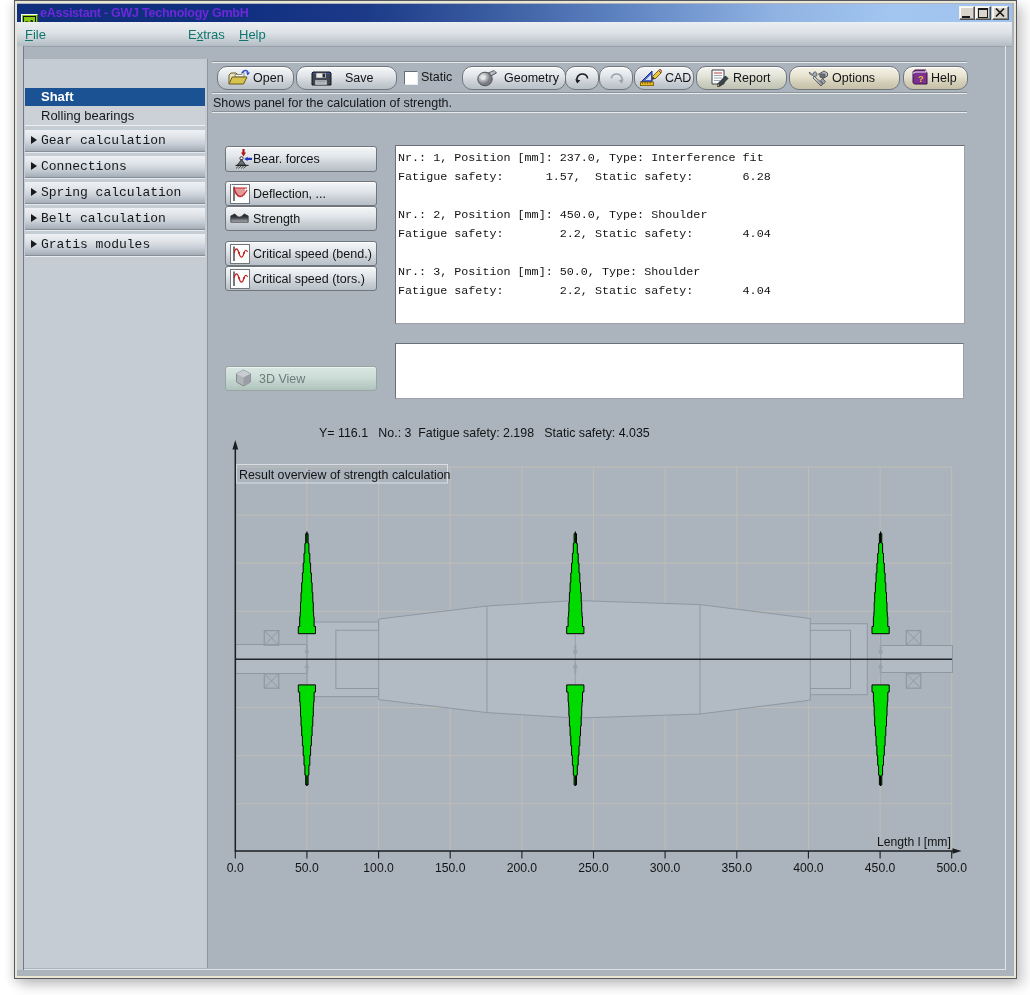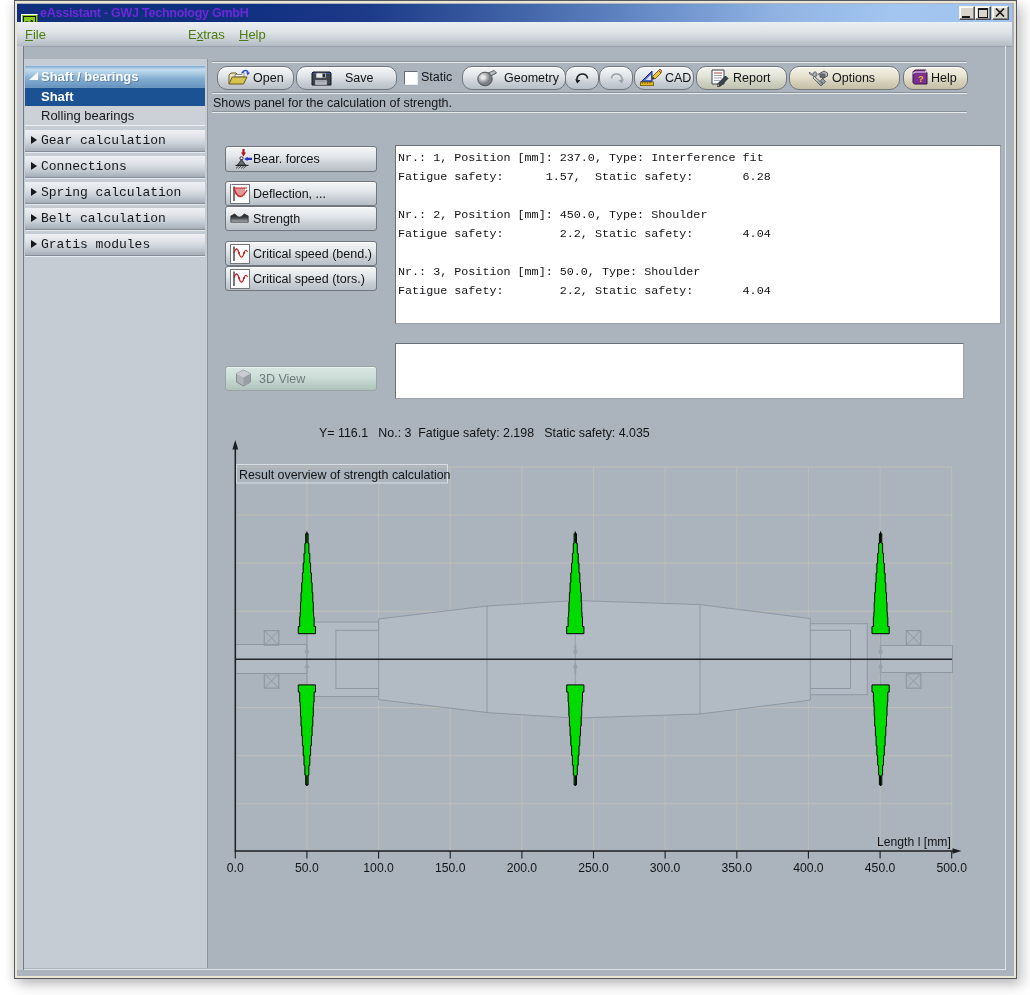--- a/index.html
+++ b/index.html
@@ -15,21 +15,21 @@
   border-top:1px solid #fff;border-left:1px solid #fff;border-right:1px solid #5a5a5a;border-bottom:1px solid #5a5a5a;}
 #titleicon .in{position:absolute;left:1px;top:1px;width:11px;height:11px;border:1px solid #111;
   font:bold 8px "Liberation Sans",sans-serif;color:#111;text-align:center;line-height:11px;}
 #titletext{left:40px;top:6px;font:bold 12.5px "Liberation Sans",sans-serif;color:#6d28d9;letter-spacing:-0.25px;}
 .wbtn{top:6px;width:14px;height:12px;background:#d9d5cd;border-top:1px solid #f4f2ec;border-left:1px solid #f4f2ec;
   border-right:1px solid #4e4e4e;border-bottom:1px solid #4e4e4e;box-shadow:inset -1px -1px 0 #8a8a84, inset 1px 1px 0 #fcfbf8;}
 
 #menubar{left:17px;top:22px;width:995px;height:24px;
   background:linear-gradient(180deg,#eceff1 0%,#dde2e6 45%,#c3cad1 80%,#b2bbc4 100%);
   border-bottom:1px solid #9aa3ac;}
-.mitem{position:absolute;top:5px;font:13px "Liberation Sans",sans-serif;color:#4d7c0f;}
+.mitem{position:absolute;top:5px;font:13px "Liberation Sans",sans-serif;color:#0f766e;}
 .mgray{color:#878e96;margin-top:36px;}
 .mu{text-decoration:underline;}
 
 #sidebar{left:24px;top:59px;width:183px;height:909px;background:#c6ccd3;border-right:1px solid #8d949b;}
 .sitem{position:absolute;left:1px;width:180px;height:21px;font:13px "Liberation Sans",sans-serif;color:#16181a;}
 .shead{background:linear-gradient(180deg,#7fa8cc 0%,#c2dbee 16%,#a6c8e2 38%,#82accf 62%,#739fc8 85%,#6793c0 100%);
   border-top:1px solid #b9d2e6;border-bottom:1px solid #6f98bc;}
 .smod{background:linear-gradient(180deg,#eef0f3 0%,#dfe3e8 35%,#c8cfd6 65%,#adb5bf 92%,#a2abb5 100%);
   border-bottom:1px solid #878e98;box-shadow:0 1px 0 #e6eaee;font-family:Liberation Mono, monospace;}
 .stxt{position:absolute;left:16px;top:3px;}
@@ -82,24 +82,20 @@
 <div class="mitem" style="left:25px;top:27px;"><span class="mu">F</span>ile</div>
 <div class="mitem mgray" style="left:57px;top:27px;"><span class="mu">E</span>dit</div>
 <div class="mitem mgray" style="left:91px;top:27px;"><span class="mu">P</span>roject</div>
 <div class="mitem mgray" style="left:139px;top:27px;"><span class="mu">R</span>eport</div>
 <div class="mitem" style="left:188px;top:27px;">E<span class="mu">x</span>tras</div>
 <div class="mitem" style="left:239px;top:27px;"><span class="mu">H</span>elp</div>
 
 <div class="abs" style="left:17px;top:46px;width:6px;height:924px;background:#c5cad0;"></div>
 <div class="abs" style="left:23px;top:46px;width:1px;height:924px;background:#757b82;"></div>
 <div id="sidebar" class="abs">
-  <div class="sitem shead" style="top:6px;">
-      <span class="tri-d"></span>
-      <span class="stxt" style="font-weight:bold;color:#fff;text-shadow:1px 1px 0 rgba(70,110,150,0.65);">Shaft / bearings</span>
-    </div>
   <div class="sitem" style="top:29px;height:18px;background:#1b5294;">
       <span class="stxt" style="top:1px;font-weight:bold;color:#fff;">Shaft</span>
     </div>
   <div class="sitem" style="top:47px;height:19px;background:#ccd1d8;border-bottom:1px solid #eef1f4;">
       <span class="stxt" style="top:2px;">Rolling bearings</span>
     </div>
   <div class="sitem smod" style="top:71px;">
       <span class="tri-r"></span>
       <span class="stxt">Gear calculation</span>
     </div>
@@ -291,21 +287,21 @@
     <svg style="position:absolute;left:4px;top:2px;" width="20" height="20" viewBox="0 0 20 20">
 <rect x="0.5" y="0.5" width="19" height="19" fill="#fcfdfd" stroke="#70767c" stroke-width="1"></rect>
 <line x1="4" y1="2.5" x2="4" y2="17" stroke="#222" stroke-width="1.2"></line>
 <path d="M4 9 C5.5 3.5 7.5 3.5 9 9 C10.5 14.5 12.5 14.5 14 9 C15 5.5 16.5 5.5 17.5 8" stroke="#c42020" stroke-width="1.2" fill="none"></path>
 <circle cx="9" cy="9" r="1" fill="#c42020"></circle>
 <circle cx="14" cy="9" r="1" fill="#c42020"></circle>
 </svg>
     <span class="lbl">Critical speed (tors.)</span>
   </div>
 
-<div class="whitebox" style="left:395px;top:145px;width:568px;height:177px;padding-left:36px;">
+<div class="whitebox" style="left:395px;top:145px;width:568px;height:177px;">
 <div id="monotext" class="abs" style="left:2px;top:3px;">Nr.: 1, Position [mm]: 237.0, Type: Interference fit
 Fatigue safety:      1.57,  Static safety:       6.28
 
 Nr.: 2, Position [mm]: 450.0, Type: Shoulder
 Fatigue safety:        2.2, Static safety:       4.04
 
 Nr.: 3, Position [mm]: 50.0, Type: Shoulder
 Fatigue safety:        2.2, Static safety:       4.04</div>
 </div>
 <div class="whitebox" style="left:395px;top:343px;width:567px;height:54px;"></div>

